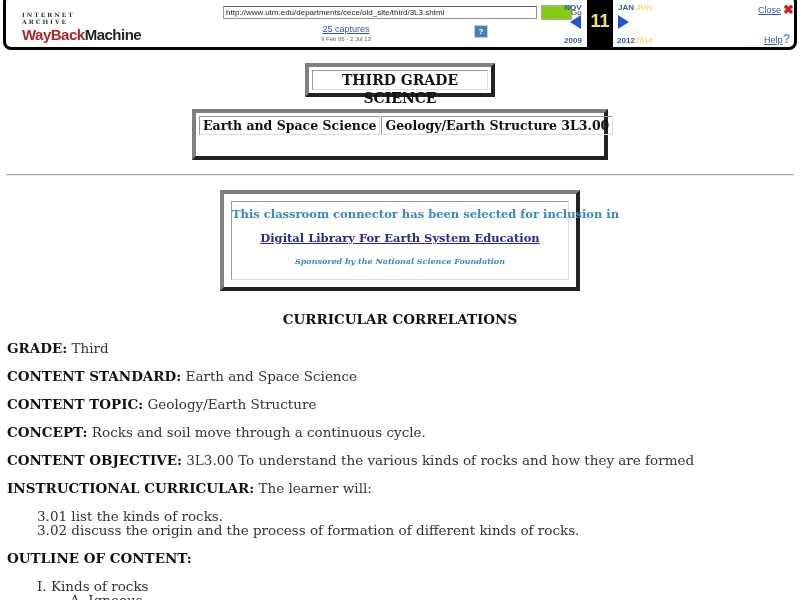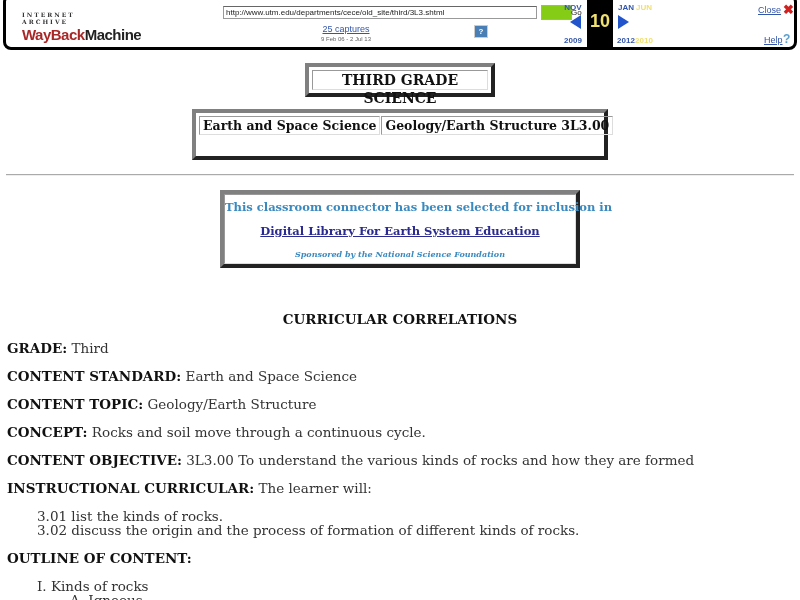--- a/index.html
+++ b/index.html
@@ -96,21 +96,21 @@
       border: 1px solid #999; border-color: #999 #ddd #ddd #999;
       font-weight: bold; font-size: 12.5px; padding: 0 3px; height: 19px; color: #111;
       white-space: nowrap;
     }
 
     #hr1 {
       position: absolute; left: 6px; top: 174px; width: 788px; height: 2px;
       border-top: 1px solid #aaa; border-bottom: 1px solid #eee;
     }
 
-    #dlese-box { left: 220px; top: 190px; width: 360px; height: 78px; padding: 0; }
+    #dlese-box { left: 220px; top: 190px; width: 360px; height: 101px; padding: 7px; }
     #dlese-box .bevel-inner { height: 100%; text-align: center; }
     #dlese-intro { font-weight: bold; font-size: 11.5px; color: #3a8ac0; padding-top: 5px; white-space: nowrap; }
     #dlese-link { font-weight: bold; font-size: 11.5px; color: #2a2a90; text-decoration: underline; margin-top: 10px; display: block; }
     #dlese-sponsor { font-weight: bold; font-style: italic; font-size: 8px; color: #3a8ac0; margin-top: 11px; }
 
     
     #curricular-heading {
       position: absolute; left: 0; top: 311px; width: 800px; text-align: center;
       font-weight: bold; font-size: 13.5px; color: #111;
     }
@@ -135,21 +135,21 @@
   <div id="wb-range">9 Feb 06 - 2 Jul 13</div>
   <div id="wb-help-box">?</div>
 
   <div id="wb-prev" class="wb-cal">
     <div class="mon">NOV</div>
     <div class="arrow-left"></div>
     <div class="yr">2009</div>
   </div>
   <div id="wb-cur" class="wb-cal">
     <div class="mon">JUN</div>
-    <div class="day">10</div>
+    <div class="day">11</div>
     <div class="yr">2010</div>
   </div>
   <div id="wb-next" class="wb-cal">
     <div class="mon">JAN</div>
     <div class="arrow-right"></div>
     <div class="yr">2012</div>
   </div>
 
   <div id="wb-close">Close</div>
   <div id="wb-close-x">✖</div>

